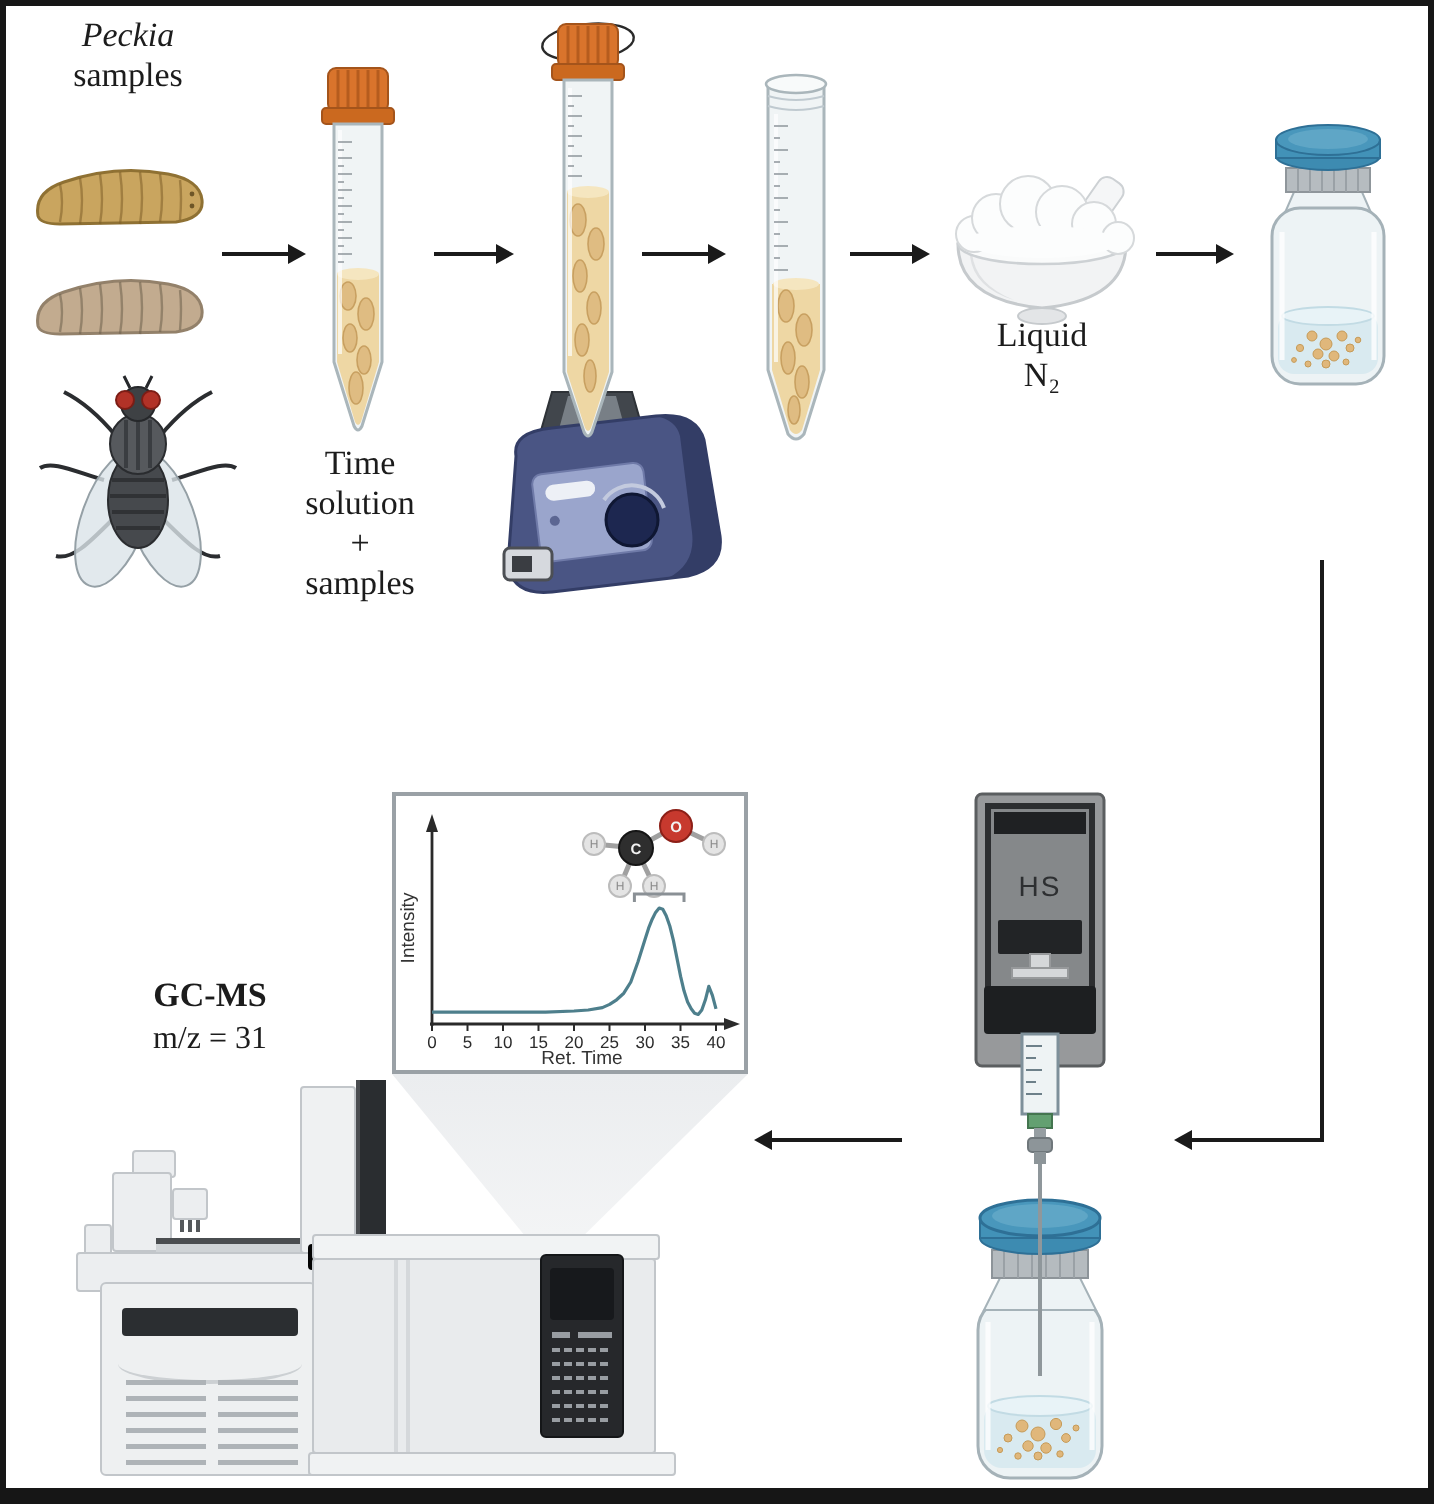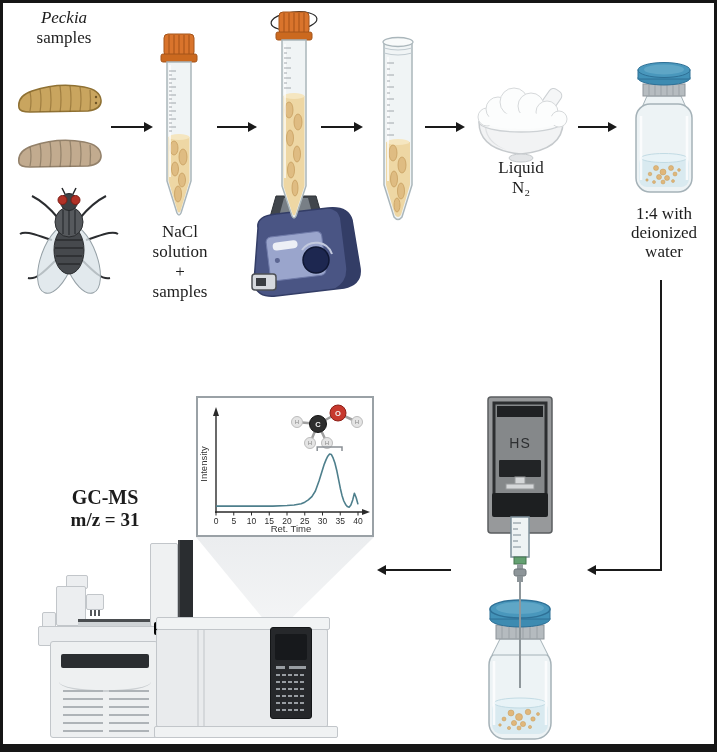--- a/index.html
+++ b/index.html
@@ -3,22 +3,22 @@
 <meta charset="utf-8">
 <style>
   html,body{margin:0;padding:0;background:#fff;}
   #canvas{position:relative;width:717px;height:755px;background:#ffffff;overflow:hidden;
           font-family:"Liberation Serif","DejaVu Serif",serif;}
   .abs{position:absolute;}
   .frame{left:0;top:0;width:711px;height:741px;border:3px solid #161616;border-bottom-width:8px;}
   .label{text-align:center;color:#1c1c1c;font-size:17px;line-height:20px;}
   .label .it{font-style:italic;}
   .label.small-lh{line-height:19px;}
-  .gcms-l1{font-weight:bold;font-size:20px;line-height:23px;}
-  .gcms-l2{font-size:19px;line-height:21px;font-weight:bold;}
+  .gcms-l1{font-weight:bold;font-size:17px;line-height:23px;}
+  .gcms-l2{font-size:16px;line-height:21px;}
   
   .arrow{position:absolute;height:2px;background:#1a1a1a;}
   .arrow.right::after{content:"";position:absolute;right:-9px;top:-4px;border:5px solid transparent;border-left:9px solid #1a1a1a;}
   .arrow.left::after{content:"";position:absolute;left:-9px;top:-4px;border:5px solid transparent;border-right:9px solid #1a1a1a;}
   .vline{position:absolute;width:2px;background:#1a1a1a;}
   
   .beam{left:196px;top:537px;width:178px;height:91px;background:linear-gradient(#ebedef,#f4f5f6);
         clip-path:polygon(0 0,100% 0,48% 100%,42% 100%);}
   
   .chromo{left:196px;top:396px;width:178px;height:141px;background:#fff;border:2px solid #9aa1a6;box-sizing:border-box;}
@@ -121,21 +121,21 @@
       <ellipse cx="16" cy="136" rx="3.5" ry="7"></ellipse>
         <ellipse cx="23" cy="147" rx="3.5" ry="7"></ellipse>
         <ellipse cx="19" cy="161" rx="3.5" ry="8"></ellipse>
     </g>
     <path d="M11,32 V144" stroke="#ffffff" stroke-width="2" opacity="0.7"></path>
     <g stroke="#8d959b" stroke-width="0.8">
       <path d="M10,38 H17 M10,42 H13 M10,46 H17 M10,50 H13 M10,54 H17 M10,58 H13 M10,62 H17 M10,66 H13 M10,70 H17 M10,74 H13 M10,78 H17 M10,82 H13 M10,86 H17 M10,90 H13 M10,94 H17 M10,98 H13"></path>
     </g>
   </svg>
   <div class="abs label" style="left:138px;top:222px;width:84px;">
-    <div>NaCl</div>
+    <div>Time</div>
     <div>solution</div>
     <div>+</div>
     <div>samples</div>
   </div>
 
   <svg class="abs" style="left:242px;top:194px;" width="122" height="108">
     <path d="M34,2 L74,2 L82,30 L26,30 Z" fill="#41464c" stroke="#2e3237"></path>
     <path d="M42,4 L66,4 L72,26 L36,26 Z" fill="#787f86"></path>
     <path d="M16,34 Q14,22 34,20 L86,14 Q106,12 110,26 L118,74 Q120,90 102,94 L34,102 Q14,104 12,88 Z" fill="#4a5584" stroke="#333d66" stroke-width="1.5"></path>
     <path d="M86,14 Q106,12 110,26 L118,74 Q120,90 102,94 L92,95 Q106,88 104,72 L98,24 Q96,16 86,14 Z" fill="#333d66"></path>
@@ -239,25 +239,20 @@
       <rect x="11" y="24" width="42" height="12" fill="#b6bcc0" stroke="#8f969b"></rect>
       <path d="M17,24 V36 M23,24 V36 M29,24 V36 M35,24 V36 M41,24 V36 M47,24 V36" stroke="#9aa1a6"></path>
     </g>
     <g>
       <ellipse cx="32" cy="18" rx="26" ry="7" fill="#3d8bb1" stroke="#2e7096"></ellipse>
       <rect x="6" y="10" width="52" height="9" fill="#4292b8" stroke="#2e7096"></rect>
       <ellipse cx="32" cy="10" rx="26" ry="7.5" fill="#4997bc" stroke="#2e7096"></ellipse>
       <ellipse cx="32" cy="9.5" rx="20" ry="5" fill="#5fa6c6"></ellipse>
     </g>
   </svg>
-  <div class="abs label small-lh" style="left:618px;top:204px;width:92px;">
-    <div>1:4 with</div>
-    <div>deionized</div>
-    <div>water</div>
-  </div>
 
   <div class="vline" style="left:660px;top:280px;height:290px;"></div>
   <div class="arrow left" style="left:591px;top:569px;width:71px;"></div>
 
   <div class="abs beam"></div>
 
   <div class="abs inst">
     <div class="abs gray-part" style="left:42px;top:37px;width:22px;height:14px;"></div>
     <div class="abs gray-part" style="left:32px;top:48px;width:30px;height:40px;"></div>
     <div class="abs gray-part" style="left:62px;top:56px;width:18px;height:16px;"></div>

